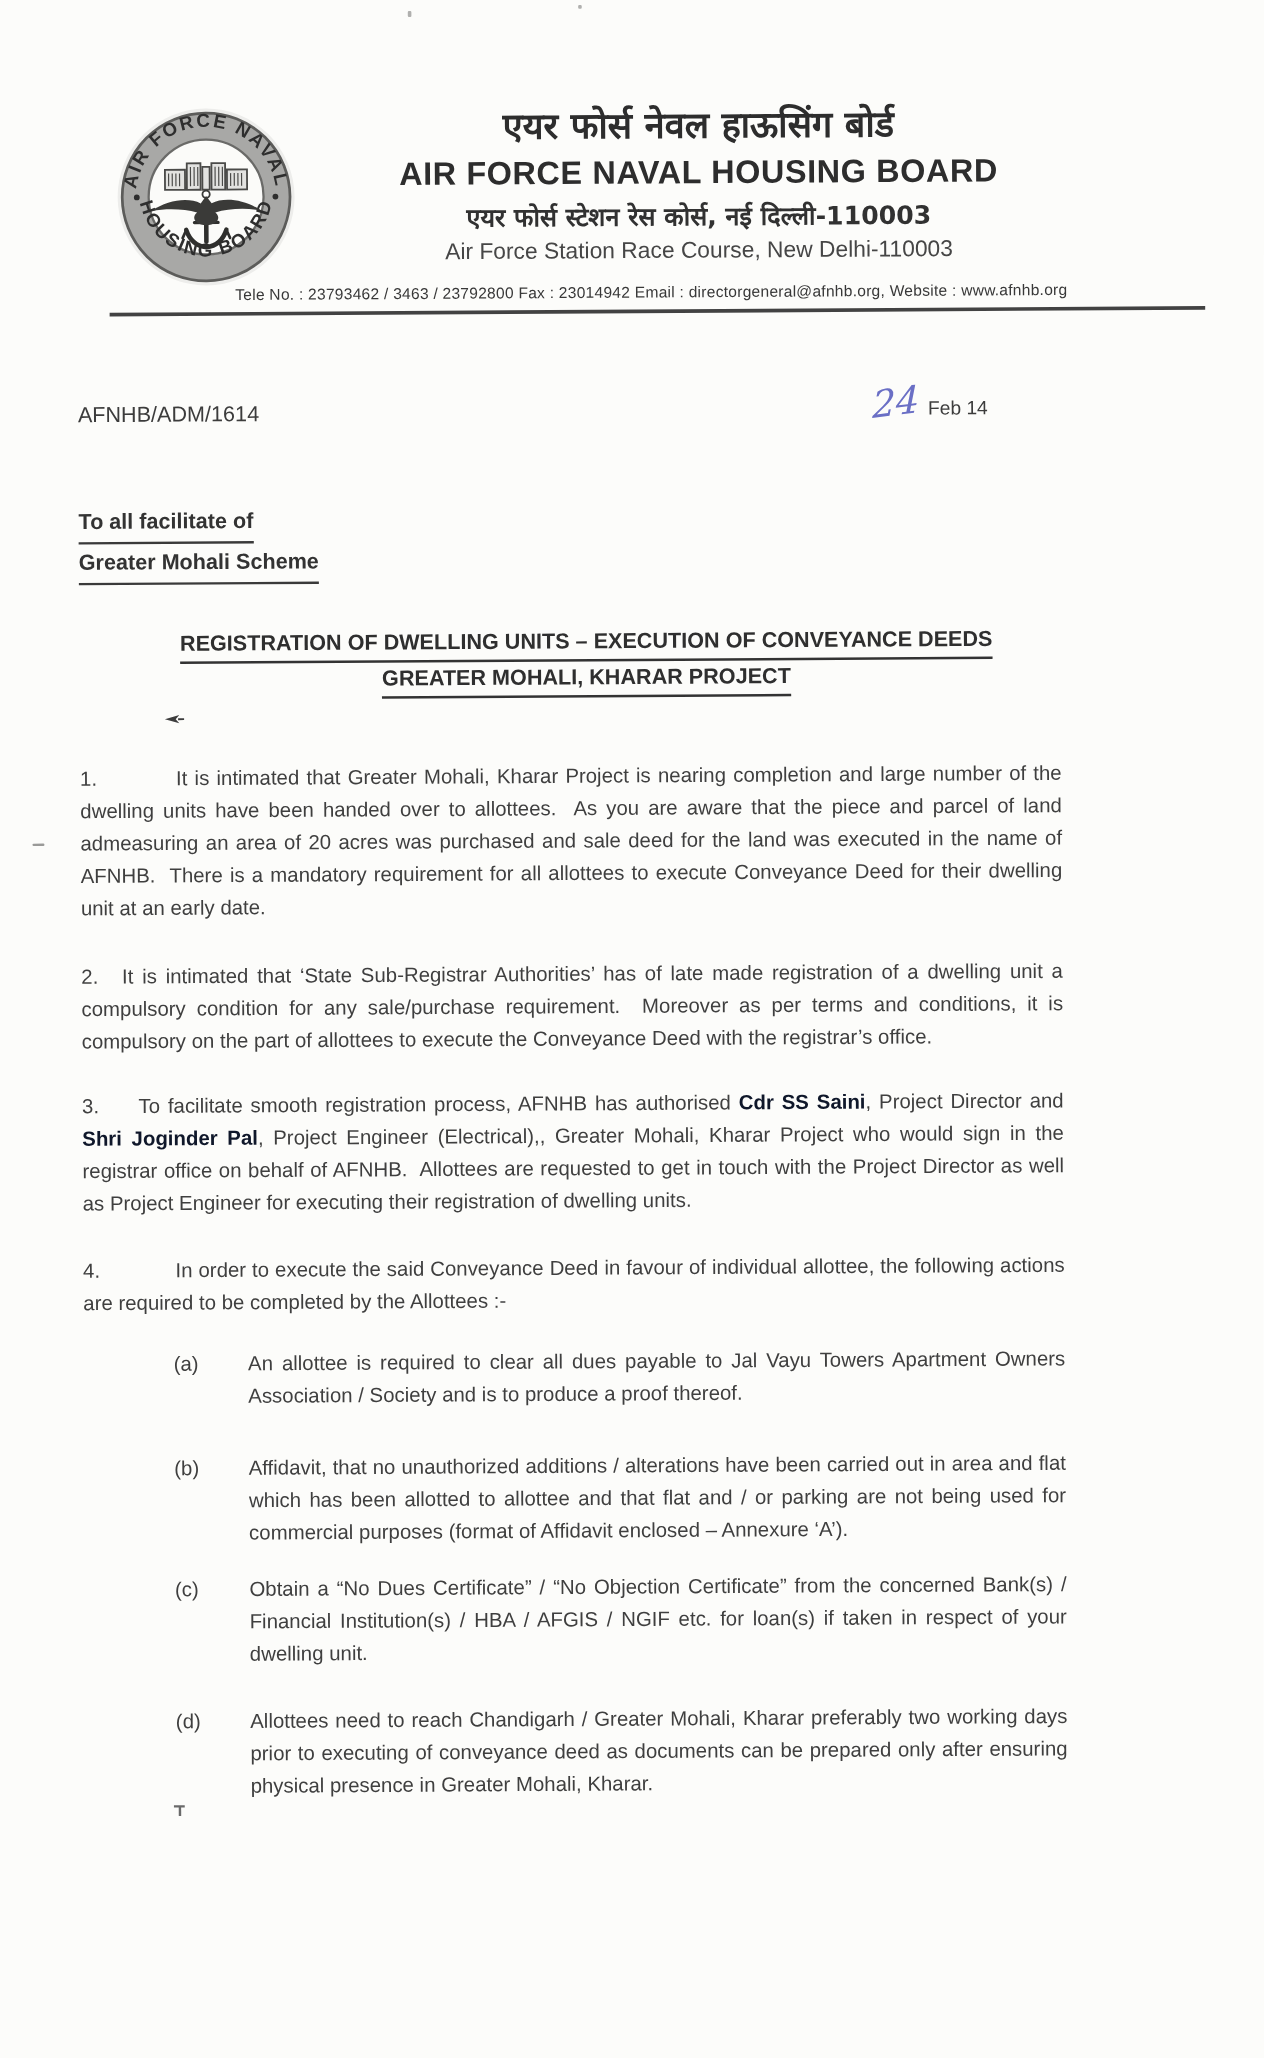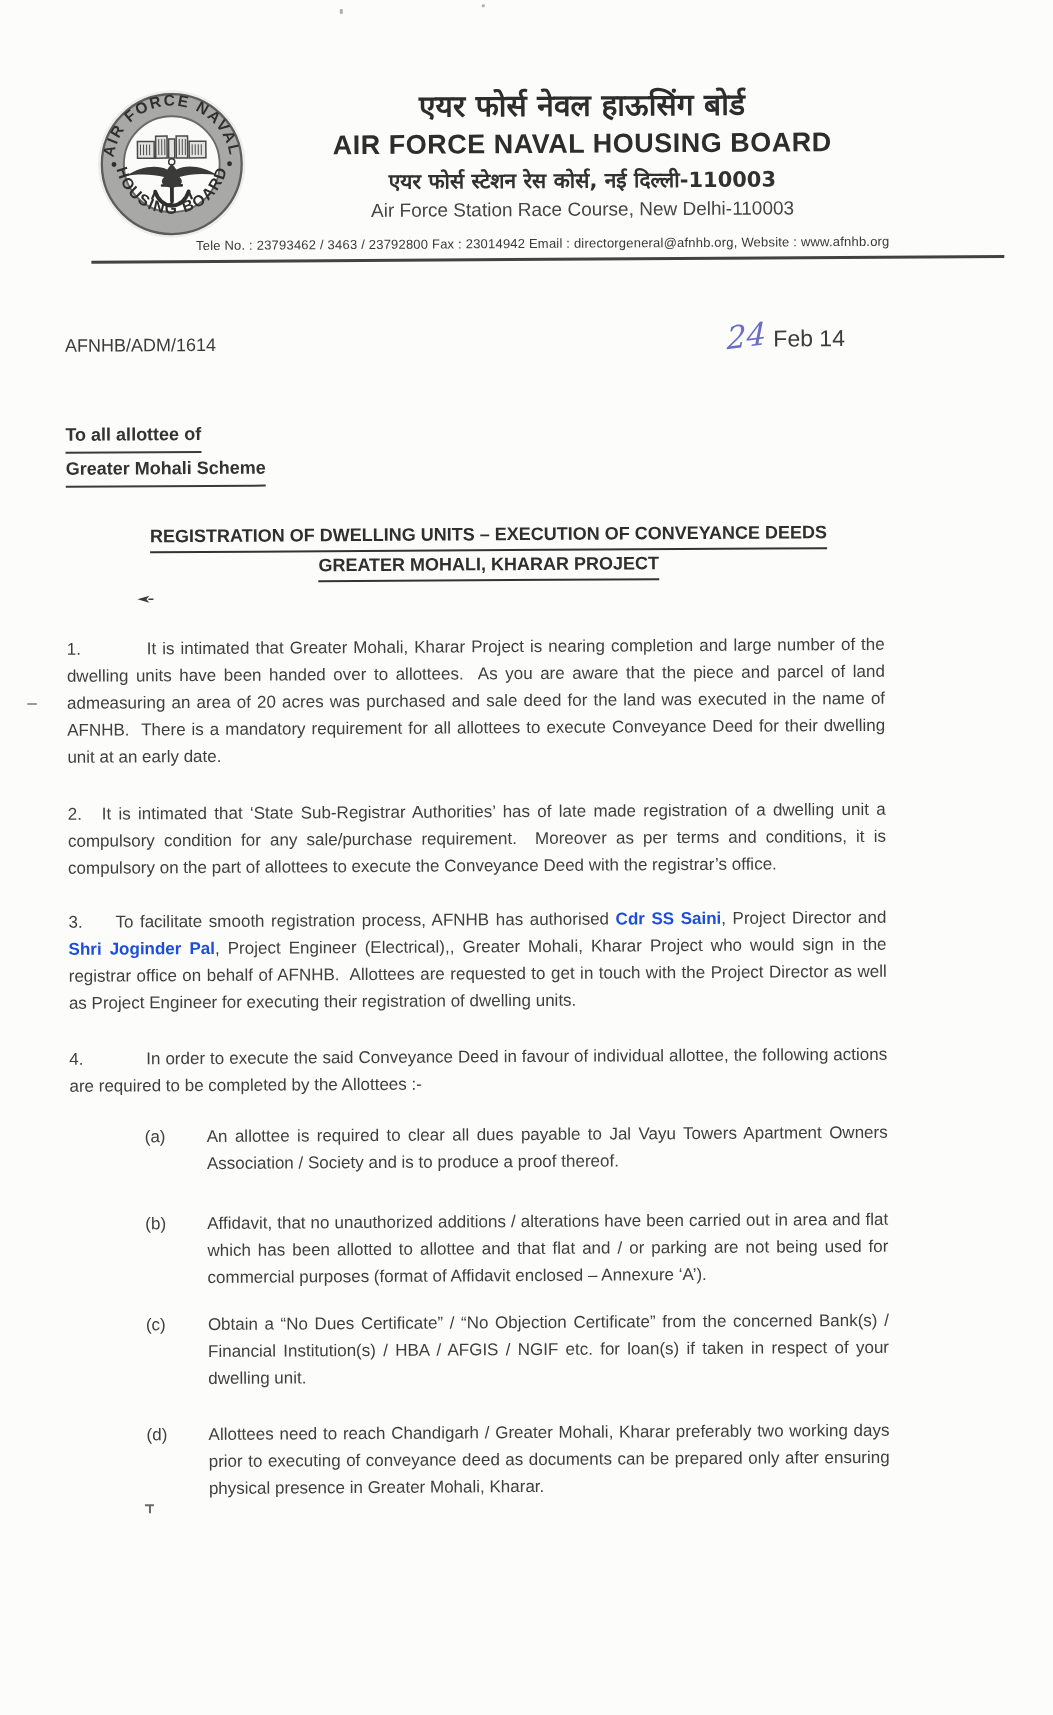--- a/index.html
+++ b/index.html
@@ -18,28 +18,28 @@
   .org-hindi{font-family:"DejaVu Sans", sans-serif;font-size:30px;font-weight:bold;color:#2d2d2d;line-height:40px;}
   .org-english{font-size:27px;font-weight:bold;color:#2d2d2d;line-height:36px;letter-spacing:0.5px;}
   .addr-hindi{font-family:"DejaVu Sans", sans-serif;font-size:21px;font-weight:bold;color:#313131;line-height:32px;margin-top:3px;}
   .addr-english{font-size:19px;color:#464646;line-height:26px;}
   .contact{position:absolute;left:60px;right:20px;top:236px;text-align:center;font-size:13px;color:#383838;letter-spacing:0.2px;}
   .rule{position:absolute;left:95px;top:258px;width:913px;height:3px;background:#424242;}
   
   .ref-row{position:absolute;left:68px;top:333px;width:818px;font-size:18px;color:#3c3c3c;}
   .date-group{position:absolute;left:662px;top:-14px;white-space:nowrap;}
   .hand-day{display:inline-block;font-family:"DejaVu Serif", serif;font-style:italic;font-size:31px;color:#6a6fc5;transform:rotate(-7deg) skewX(-8deg);margin-right:7px;}
-  .date-printed{font-size:23px;color:#3c3c3c;}
+  .date-printed{font-size:16px;color:#3c3c3c;}
   .addressee{position:absolute;left:68px;top:417px;font-size:18px;font-weight:bold;color:#333;line-height:31px;}
   .addressee span{display:inline-block;border-bottom:2px solid #3a3a3a;padding-bottom:1px;}
   .subject{position:absolute;left:68px;top:521px;width:845px;text-align:center;font-size:18px;font-weight:bold;color:#2f2f2f;line-height:27px;}
   .subject span{display:inline-block;border-bottom:2px solid #333;padding-bottom:1px;}
   .para{position:absolute;left:68px;width:818px;font-size:17px;line-height:27px;text-align:justify;color:#3f3f3f;}
   .pnum{display:inline-block;}
-  .para strong, .addressee strong{color:#1d4ed8;}
+  .para strong, .addressee strong{color:#0f172a;}
   .sub-item{position:absolute;left:143px;width:743px;display:flex;font-size:17px;line-height:27px;color:#3f3f3f;}
   .sub-label{flex:none;width:62px;}
   .sub-text{flex:1;text-align:justify;}
   
   .artifact{position:absolute;color:#474747;}
   .t-mark{width:9px;height:2px;background:#6a6a6a;position:absolute;}
   .t-mark::after{content:"";position:absolute;left:4px;top:1px;width:2px;height:8px;background:#6a6a6a;}
   .dash-mark{position:absolute;width:10px;height:2px;background:#9a9a98;border-radius:1px;}
   .speck{position:absolute;width:3px;height:5px;background:#b0b0ae;border-radius:1px;}
 </style>
@@ -96,21 +96,21 @@
     <div class="rule"></div>
 
     <div class="ref-row">
       <span>AFNHB/ADM/1614</span>
       <span class="date-group">
         <span class="hand-day">24</span><span class="date-printed">Feb 14</span>
       </span>
     </div>
 
     <div class="addressee">
-      <span>To all allottee of</span><br>
+      <span>To all facilitate of</span><br>
       <span>Greater Mohali Scheme</span>
     </div>
 
     <div class="subject">
       <span>REGISTRATION OF DWELLING UNITS – EXECUTION OF CONVEYANCE DEEDS</span><br>
       <span>GREATER MOHALI, KHARAR PROJECT</span>
     </div>
 
     <svg class="artifact" style="left:138px;top:592px;" width="18" height="11">
       <path d="M1 5 L13 1.5 L10 5 L13 8.5 Z" fill="#3d3d3d"></path>

